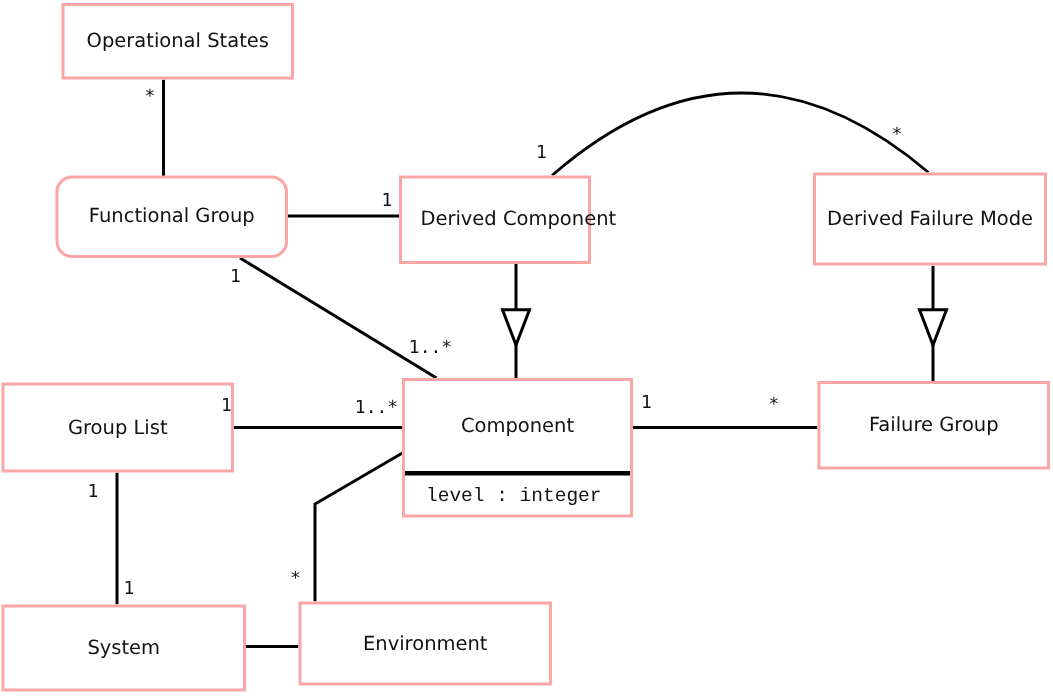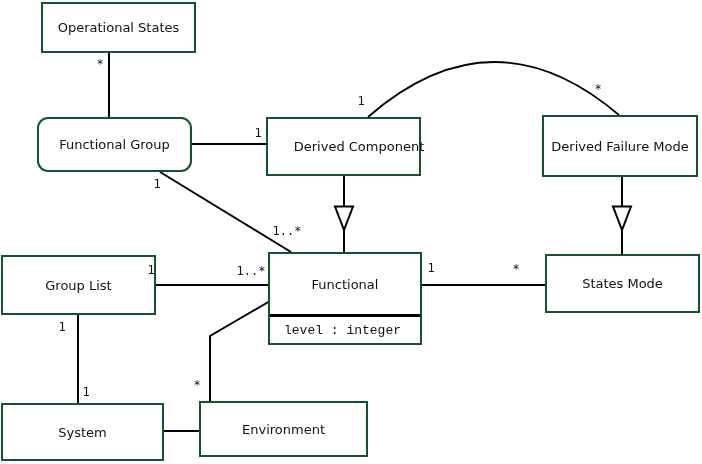--- a/index.html
+++ b/index.html
@@ -9,21 +9,21 @@
     height: 464px;
     background: #ffffff;
     font-family: "DejaVu Sans", sans-serif;
     overflow: hidden;
   }
   svg.edges { position: absolute; left: 0; top: 0; width: 702px; height: 464px; }
   .box {
     position: absolute;
     box-sizing: border-box;
     background: #ffffff;
-    border: 2px solid #14532d;
+    border: 2px solid #fca5a5;
     display: flex;
     align-items: center;
     justify-content: center;
     font-size: 13px;
     color: #111111;
     white-space: nowrap;
   }
   .box.compartmented {
     flex-direction: column;
     align-items: stretch;
@@ -85,43 +85,43 @@
   </svg>
 
   <div class="box" style="left:41px; top:2px; width:155px; height:51px;">
     <span class="cname">Operational States</span>
   </div>
 
   <div class="box" style="left:37px; top:117px; width:155px; height:55px;border-radius:11px;">
     <span class="cname">Functional Group</span>
   </div>
 
-  <div class="box" style="left:266px; top:117px; width:155px; height:59px;padding-left:31px;">
+  <div class="box" style="left:266px; top:117px; width:128px; height:59px;padding-left:31px;">
     <span class="cname">Derived Component</span>
   </div>
 
   <div class="box" style="left:542px; top:115px; width:156px; height:62px;">
     <span class="cname">Derived Failure Mode</span>
   </div>
 
   <div class="box" style="left:1px; top:255px; width:155px; height:60px;">
     <span class="cname">Group List</span>
   </div>
 
   <div class="box compartmented" style="left:268px; top:252px; width:154px; height:93px;">
     <div class="name-compartment">
-      <span class="cname">Functional</span>
+      <span class="cname">Component</span>
     </div>
     <div class="attr-compartment">
       <span>level : integer</span>
     </div>
   </div>
 
   <div class="box" style="left:545px; top:254px; width:155px; height:59px;">
-    <span class="cname">States Mode</span>
+    <span class="cname">Failure Group</span>
   </div>
 
   <div class="box" style="left:1px; top:403px; width:163px; height:58px;">
     <span class="cname">System</span>
   </div>
 
   <div class="box" style="left:199px; top:401px; width:169px; height:56px;">
     <span class="cname">Environment</span>
   </div>
 

